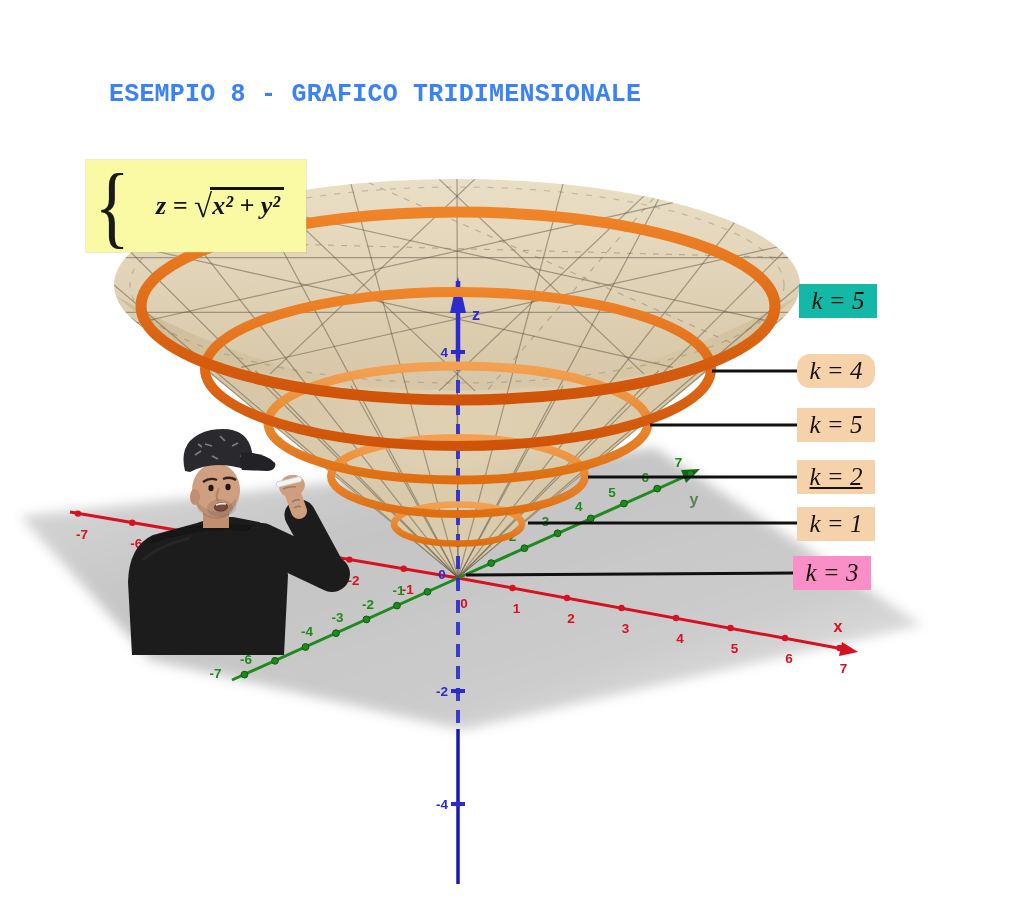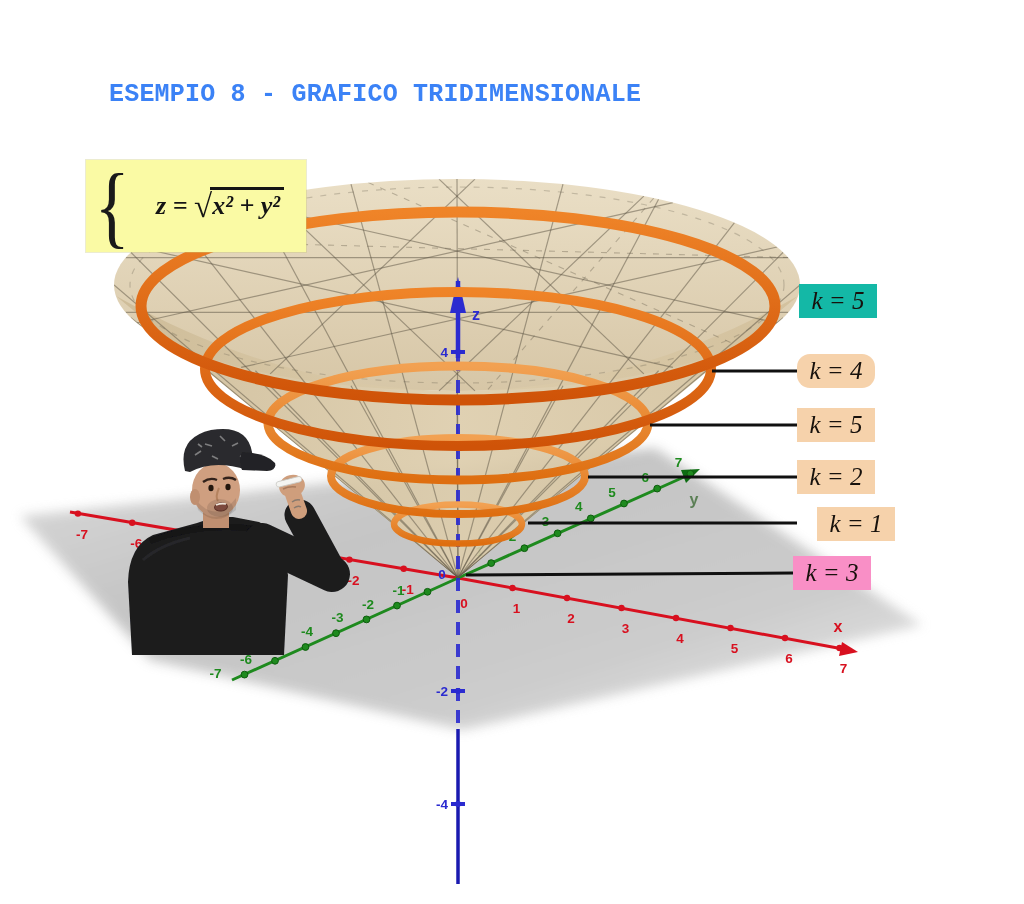--- a/index.html
+++ b/index.html
@@ -241,16 +241,16 @@
   <div class="formula-box">
     <span class="brace">{</span>
     <div class="eqs">
       <div class="eq1"><span>z = </span><span class="sqrt">√</span><span class="radicand">x² + y²</span></div>
     </div>
   </div>
 
   <div class="k-label" style="left: 799px; top: 284px; background: #14b8a6;">k = 5</div>
   <div class="k-label" style="left: 797px; top: 354px; background: rgb(246, 210, 171); border-radius: 13px;">k = 4</div>
   <div class="k-label" style="left: 797px; top: 408px; background: rgb(246, 210, 171);">k = 5</div>
-  <div class="k-label" style="left: 797px; top: 460px; background: rgb(246, 210, 171);">k = 2</div>
-  <div class="k-label" style="left: 797px; top: 507px; background: rgb(246, 210, 171); margin-left: 20px;">k = 1</div>
+  <div class="k-label" style="left: 797px; top: 460px; background: rgb(246, 210, 171); text-decoration: underline;">k = 2</div>
+  <div class="k-label" style="left: 797px; top: 507px; background: rgb(246, 210, 171);">k = 1</div>
   <div class="k-label" style="left: 793px; top: 556px; background: rgb(249, 143, 198);">k = 3</div>
 </div>
 
 </body></html>

